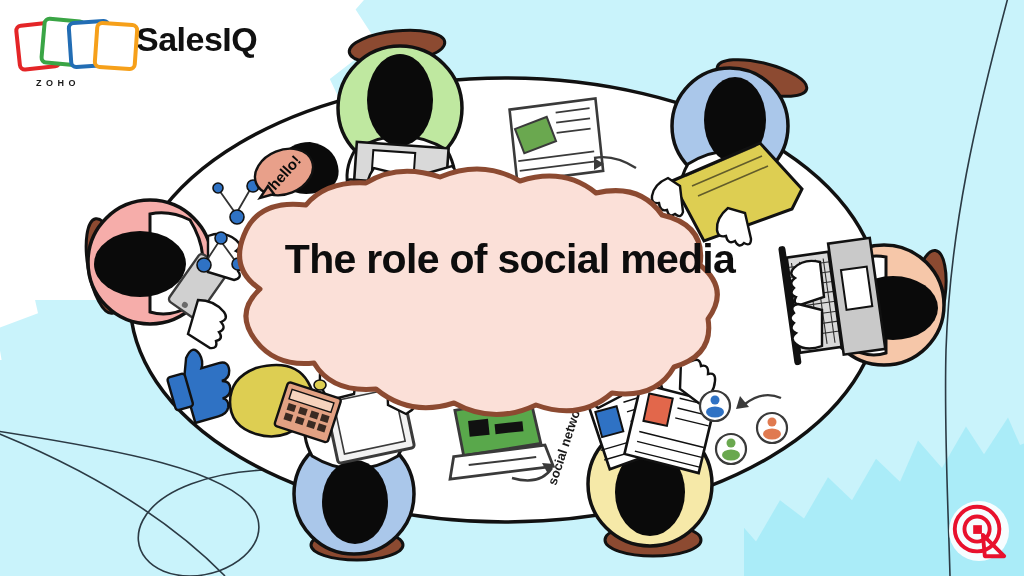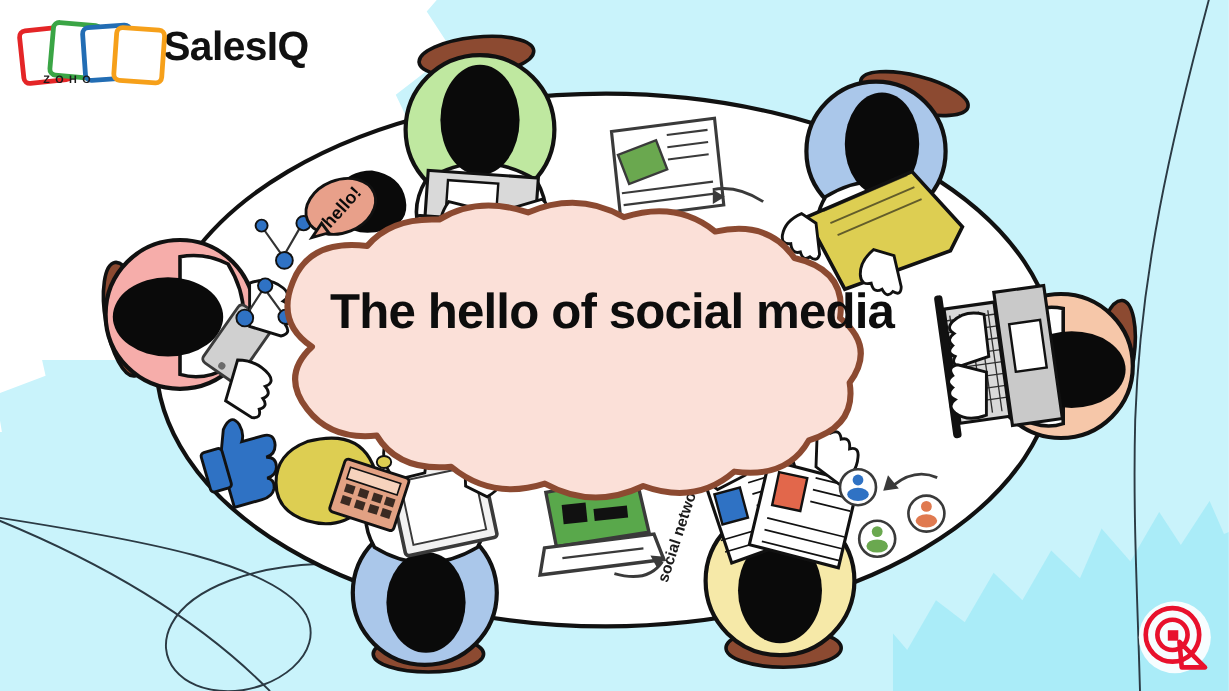--- a/index.html
+++ b/index.html
@@ -33,21 +33,21 @@
   }
   .swirl{position:absolute;left:0;top:0;width:1024px;height:576px;pointer-events:none;}
   
   .logo{position:absolute;left:16px;top:18px;display:flex;align-items:center;gap:10px;}
   .zoho-mark{position:relative;width:108px;height:48px;}
   .zm-sq{position:absolute;width:36px;height:40px;border-radius:7px;border:4px solid;background:#fff;}
   .zm-1{left:0;top:4px;border-color:#e42527;transform:rotate(-6deg);}
   .zm-2{left:25px;top:0px;border-color:#3aa545;transform:rotate(5deg);}
   .zm-3{left:52px;top:2px;border-color:#226db4;transform:rotate(-4deg);}
   .zm-4{left:78px;top:4px;border-color:#f6a01a;transform:rotate(4deg);}
-  .zoho-word{position:absolute;left:20px;top:43px;font-size:9px;letter-spacing:4.5px;
+  .zoho-word{position:absolute;left:20px;top:60px;font-size:9px;letter-spacing:4.5px;
     font-weight:700;color:#1a1a1a;}
   .salesiq-word{font-size:34px;font-weight:700;color:#111;letter-spacing:-.5px;
     margin-left:2px;margin-top:-6px;}
   
   .watermark{position:absolute;right:14px;bottom:14px;width:62px;height:62px;}
   
   .illus{position:absolute;left:0;top:0;width:1024px;height:576px;}
   
   .title-wrap{
     position:absolute;left:250px;top:236px;width:520px;
@@ -331,21 +331,21 @@
                q6 -40 -38 -50
                q-22 -32 -66 -22
                q-32 -26 -76 -12
                q-38 -22 -80 -4
                q-42 -14 -74 6
                q-40 -2 -60 22z" fill="#fbe0d8" stroke="#8c4a31" stroke-width="5" stroke-linejoin="round"></path>
     </g>
   </svg>
 
   <div class="title-wrap">
-    <div class="title-line">The hello of social media</div>
+    <div class="title-line">The role of social media</div>
   </div>
 
   <div class="logo">
     <div class="zoho-mark">
       <div class="zm-sq zm-1"></div>
       <div class="zm-sq zm-2"></div>
       <div class="zm-sq zm-3"></div>
       <div class="zm-sq zm-4"></div>
       <div class="zoho-word">ZOHO</div>
     </div>

